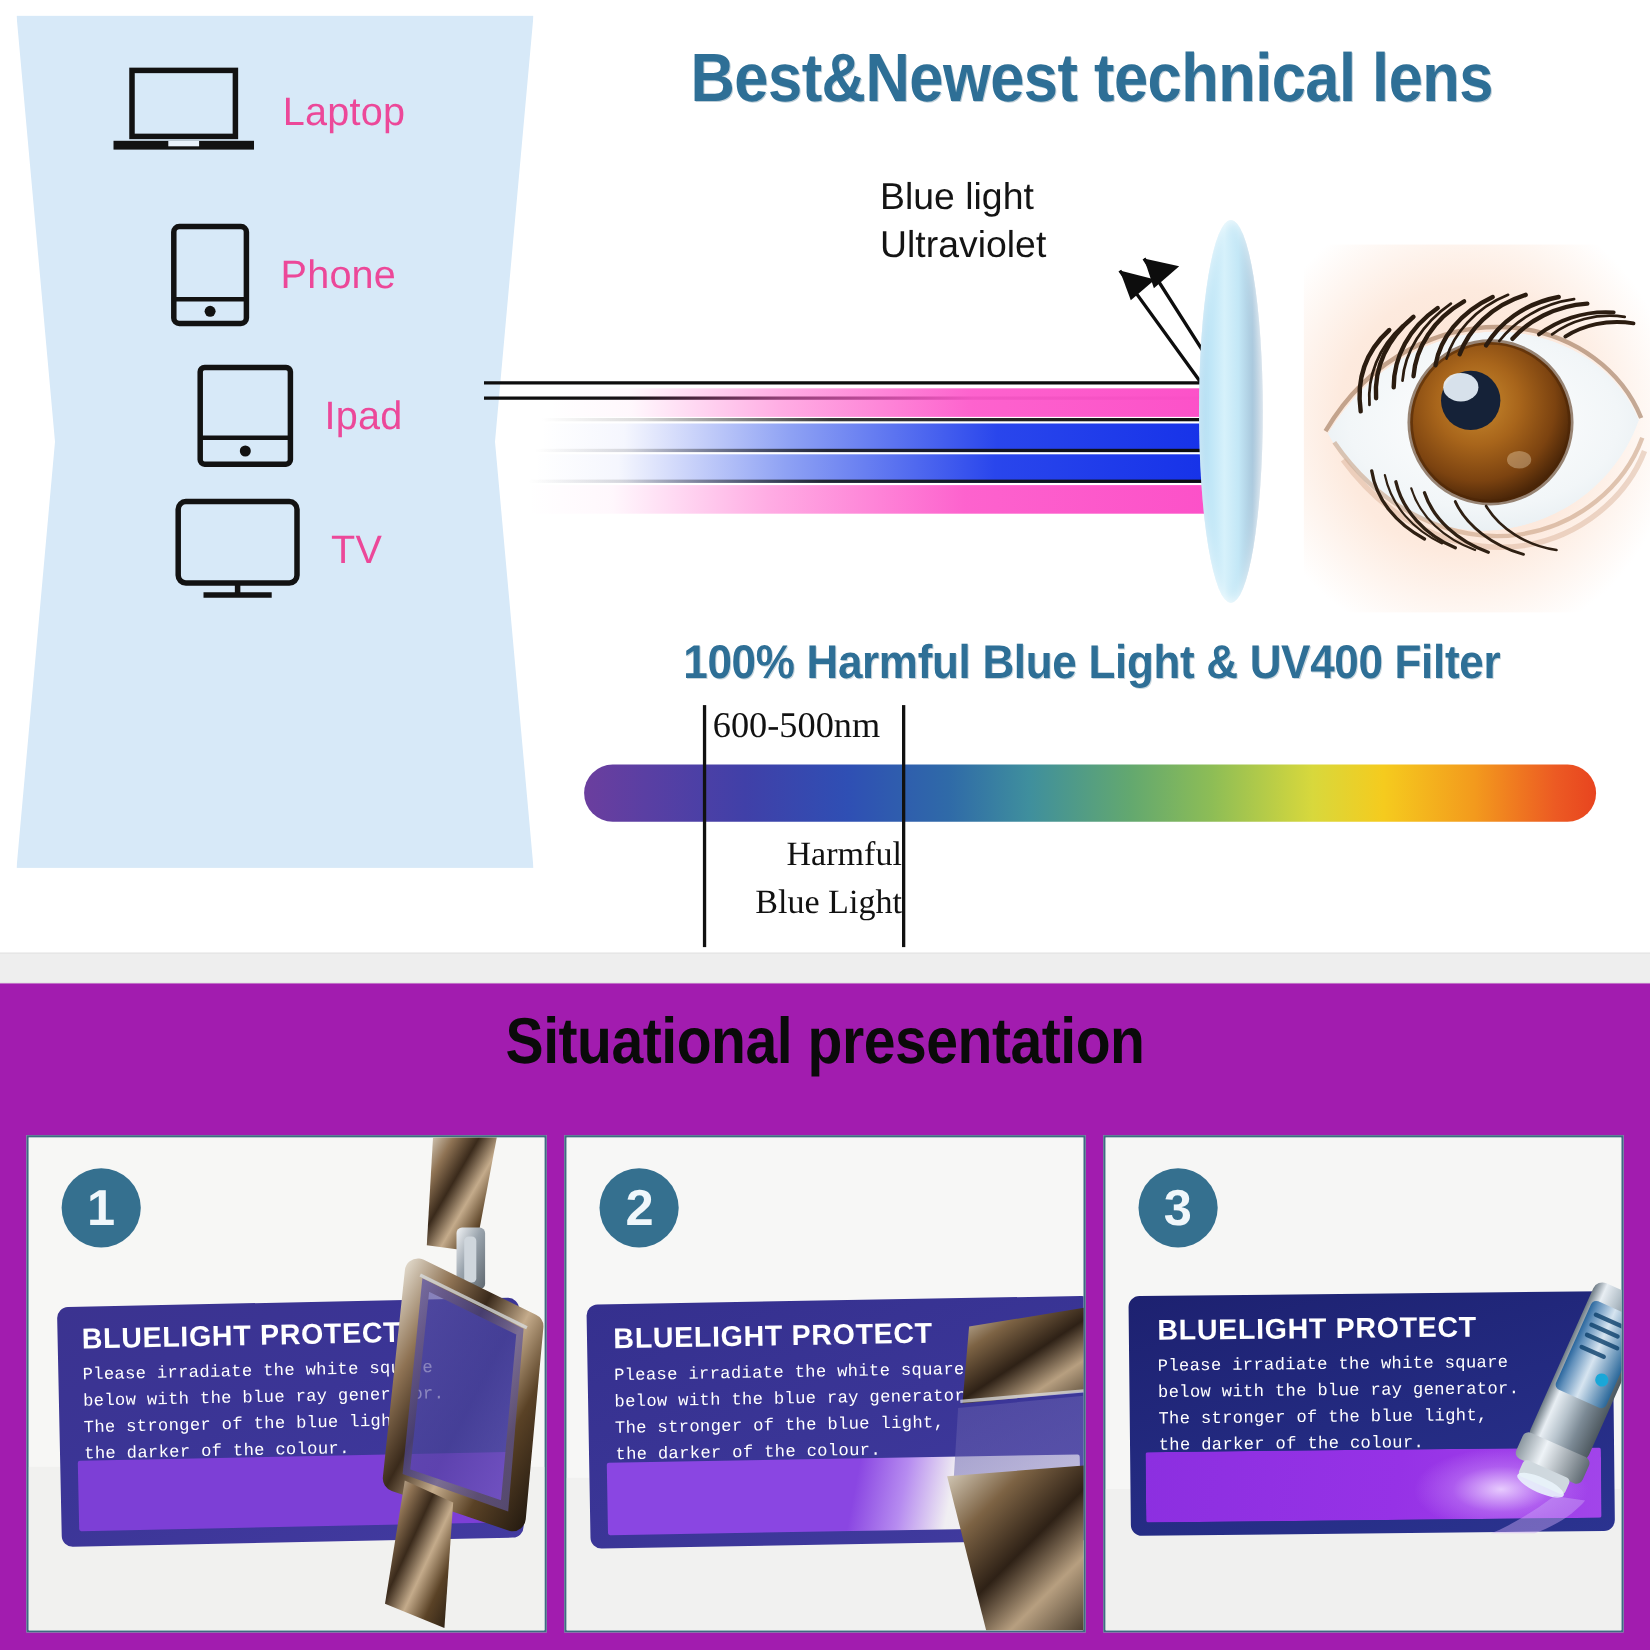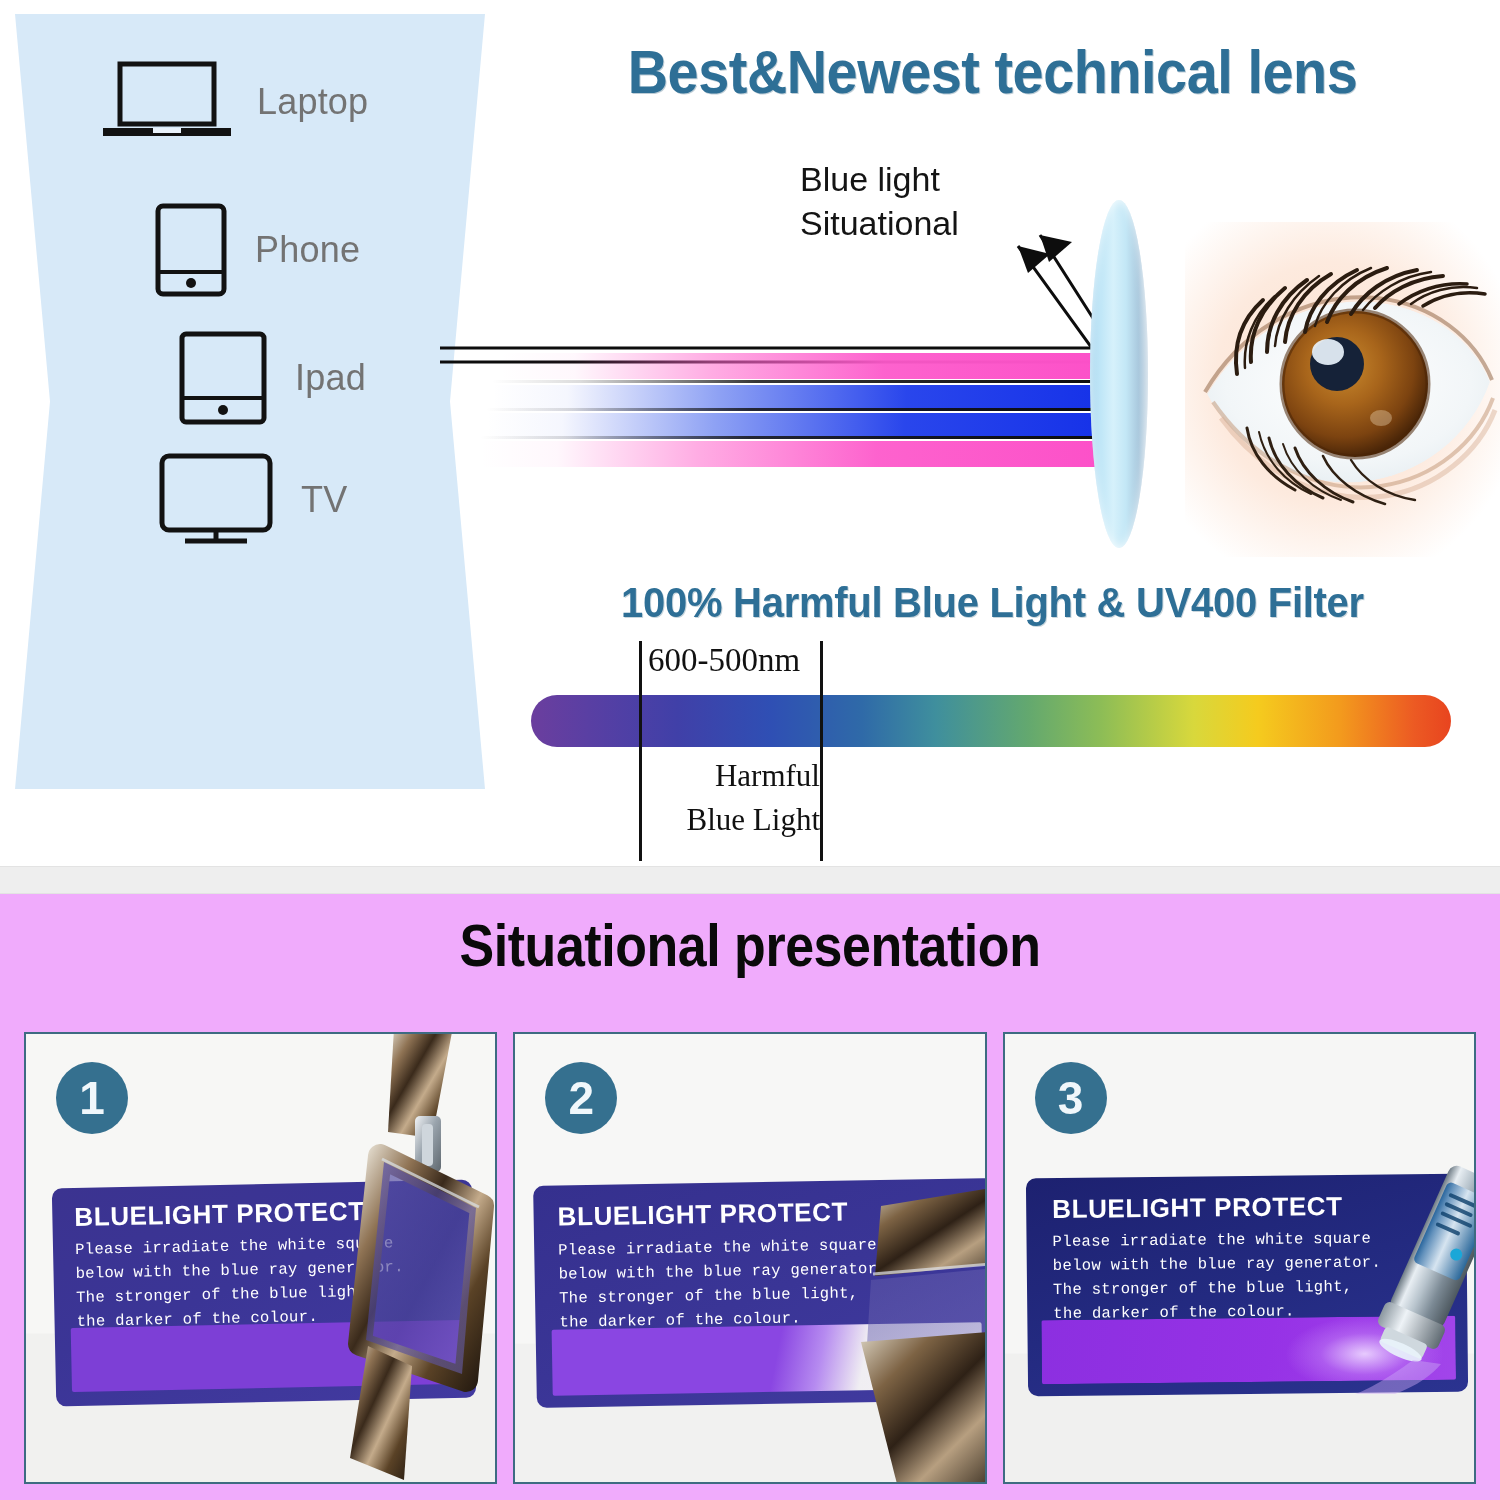--- a/index.html
+++ b/index.html
@@ -32,21 +32,21 @@
   }
   .device-row {
     position: absolute;
     display: flex;
     align-items: center;
     gap: 26px;
   }
   .device-row .ic { flex: 0 0 auto; line-height: 0; }
   .device-label {
     font-size: 36px;
-    color: #737373;
+    color: #ec4899;
     font-weight: 400;
     white-space: nowrap;
     letter-spacing: .2px;
   }
   .r0 { left: 8px;  top: 24px;  }
   .r1 { left: 58px; top: 168px; }
   .r2 { left: 82px; top: 296px; }
   .r3 { left: 62px; top: 418px; }
   .r4 { left: 8px;  top: 580px; }
 
@@ -196,21 +196,21 @@
     left: 0; top: 866px; width: 1500px; height: 28px;
     background: #eeeeee;
     border-top: 1px solid #e3e3e3;
     border-bottom: 1px solid #e3e3e3;
   }
 
   
   #bottom-section {
     position: absolute;
     left: 0; top: 894px; width: 1500px; height: 606px;
-    background: #f0abfc;
+    background: #a21caf;
     text-decoration: underline;
   }
   #situational-title {
     position: absolute;
     left: 0; top: 18px; width: 1500px;
     text-align: center;
     font-size: 59px;
     font-weight: 700;
     color: #0a0a0a;
     font-family: "Liberation Sans Narrow", "Liberation Sans", sans-serif;
@@ -382,21 +382,21 @@
     </div>
 
   </div>
 
   <div id="main-title">Best&amp;Newest technical lens</div>
 
   <div id="ray-diagram">
 
     <div id="ray-label">
       <div>Blue light</div>
-      <div>Situational</div>
+      <div>Ultraviolet</div>
     </div>
 
     <svg width="1060" height="430" style="position:absolute;left:0;top:0;">
       <polyline points="600,85 672,198 0,198" fill="none" stroke="#0d0d0d" stroke-width="3"></polyline>
       <polygon points="600,85 632,92 609,112" fill="#0d0d0d"></polygon>
       <polyline points="578,96 662,212 0,212" fill="none" stroke="#0d0d0d" stroke-width="3"></polyline>
       <polygon points="578,96 610,104 588,123" fill="#0d0d0d"></polygon>
     </svg>
 
     <div class="band pink" style="left:60px;  top:203px; width:620px;"></div>

